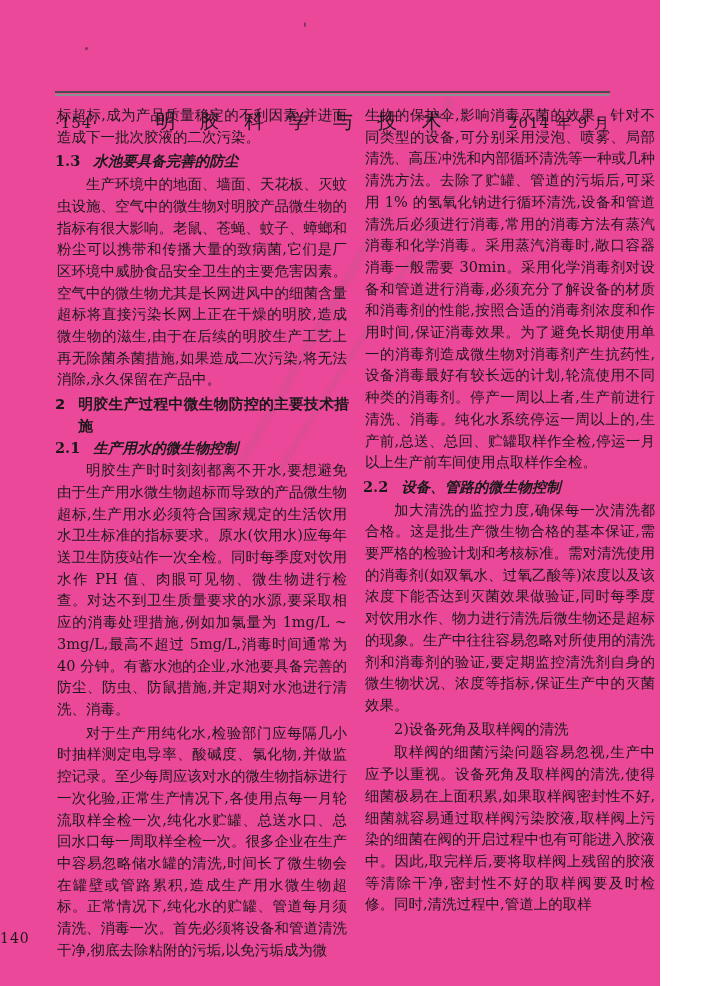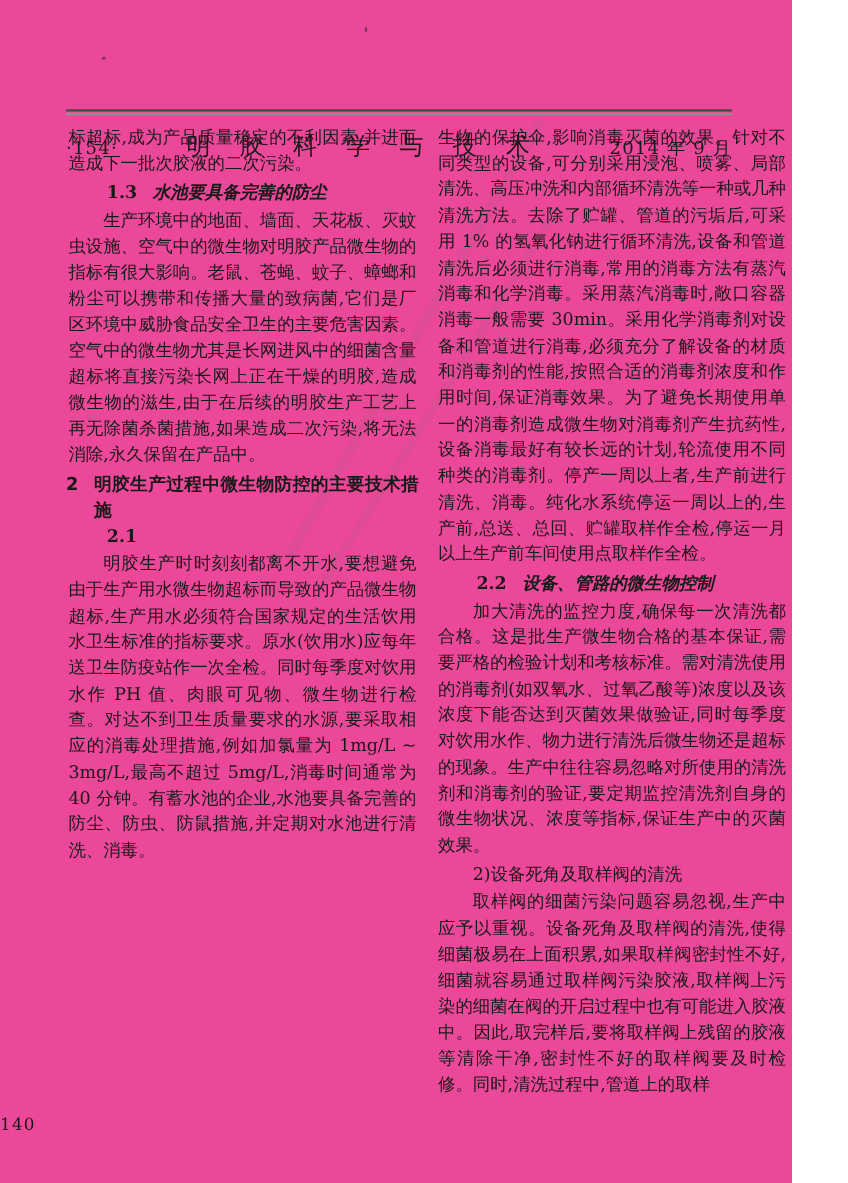--- a/index.html
+++ b/index.html
@@ -40,21 +40,21 @@
     width:294px;
     font-size:14.5px;line-height:21.7px;
     text-align:justify;
   }
   .col p{margin:2px;}
   .p-indent{text-indent:2em;}
   .h-sub{
     display:flex;gap:13px;
     font-weight:bold;font-style:italic;
   }
-  .h-sub .h-num{font-style:normal;flex:none;margin-left:34px;}
+  .h-sub .h-num{font-style:normal;flex:none;}
   .h-section{
     display:flex;gap:13px;
     font-weight:bold;
     font-family:"DejaVu Sans","Liberation Sans",sans-serif;
     font-size:14.8px;
   }
   .h-section .h-num{flex:none;}
 
   .footer{
     position:absolute;left:0;right:0;top:930px;
@@ -85,22 +85,24 @@
           <span class="h-num">1.3</span>
           <span class="h-text">水池要具备完善的防尘</span>
         </div>
         <p class="p-indent">生产环境中的地面、墙面、天花板、灭蚊虫设施、空气中的微生物对明胶产品微生物的指标有很大影响。老鼠、苍蝇、蚊子、蟑螂和粉尘可以携带和传播大量的致病菌,它们是厂区环境中威胁食品安全卫生的主要危害因素。空气中的微生物尤其是长网进风中的细菌含量超标将直接污染长网上正在干燥的明胶,造成微生物的滋生,由于在后续的明胶生产工艺上再无除菌杀菌措施,如果造成二次污染,将无法消除,永久保留在产品中。</p>
         <div class="h-section">
           <span class="h-num">2</span>
           <span class="h-text">明胶生产过程中微生物防控的主要技术措施</span>
         </div>
         <div class="h-sub">
           <span class="h-num">2.1</span>
+          <span class="h-text">生产用水的微生物控制</span>
         </div>
         <p class="p-indent">明胶生产时时刻刻都离不开水,要想避免由于生产用水微生物超标而导致的产品微生物超标,生产用水必须符合国家规定的生活饮用水卫生标准的指标要求。原水(饮用水)应每年送卫生防疫站作一次全检。同时每季度对饮用水作 PH 值、肉眼可见物、微生物进行检查。对达不到卫生质量要求的水源,要采取相应的消毒处理措施,例如加氯量为 1mg/L ~ 3mg/L,最高不超过 5mg/L,消毒时间通常为 40 分钟。有蓄水池的企业,水池要具备完善的防尘、防虫、防鼠措施,并定期对水池进行清洗、消毒。</p>
+        <p class="p-indent">对于生产用纯化水,检验部门应每隔几小时抽样测定电导率、酸碱度、氯化物,并做监控记录。至少每周应该对水的微生物指标进行一次化验,正常生产情况下,各使用点每一月轮流取样全检一次,纯化水贮罐、总送水口、总回水口每一周取样全检一次。很多企业在生产中容易忽略储水罐的清洗,时间长了微生物会在罐壁或管路累积,造成生产用水微生物超标。正常情况下,纯化水的贮罐、管道每月须清洗、消毒一次。首先必须将设备和管道清洗干净,彻底去除粘附的污垢,以免污垢成为微</p>
       </div>
     <div class="col" id="col-right">
         <p class="p">生物的保护伞,影响消毒灭菌的效果。针对不同类型的设备,可分别采用浸泡、喷雾、局部清洗、高压冲洗和内部循环清洗等一种或几种清洗方法。去除了贮罐、管道的污垢后,可采用 1% 的氢氧化钠进行循环清洗,设备和管道清洗后必须进行消毒,常用的消毒方法有蒸汽消毒和化学消毒。采用蒸汽消毒时,敞口容器消毒一般需要 30min。采用化学消毒剂对设备和管道进行消毒,必须充分了解设备的材质和消毒剂的性能,按照合适的消毒剂浓度和作用时间,保证消毒效果。为了避免长期使用单一的消毒剂造成微生物对消毒剂产生抗药性,设备消毒最好有较长远的计划,轮流使用不同种类的消毒剂。停产一周以上者,生产前进行清洗、消毒。纯化水系统停运一周以上的,生产前,总送、总回、贮罐取样作全检,停运一月以上生产前车间使用点取样作全检。</p>
         <div class="h-sub">
           <span class="h-num">2.2</span>
           <span class="h-text">设备、管路的微生物控制</span>
         </div>
         <p class="p-indent">加大清洗的监控力度,确保每一次清洗都合格。这是批生产微生物合格的基本保证,需要严格的检验计划和考核标准。需对清洗使用的消毒剂(如双氧水、过氧乙酸等)浓度以及该浓度下能否达到灭菌效果做验证,同时每季度对饮用水作、物力进行清洗后微生物还是超标的现象。生产中往往容易忽略对所使用的清洗剂和消毒剂的验证,要定期监控清洗剂自身的微生物状况、浓度等指标,保证生产中的灭菌效果。</p>
         <p class="p-indent">2)设备死角及取样阀的清洗</p>
         <p class="p-indent">取样阀的细菌污染问题容易忽视,生产中应予以重视。设备死角及取样阀的清洗,使得细菌极易在上面积累,如果取样阀密封性不好,细菌就容易通过取样阀污染胶液,取样阀上污染的细菌在阀的开启过程中也有可能进入胶液中。因此,取完样后,要将取样阀上残留的胶液等清除干净,密封性不好的取样阀要及时检修。同时,清洗过程中,管道上的取样</p>

